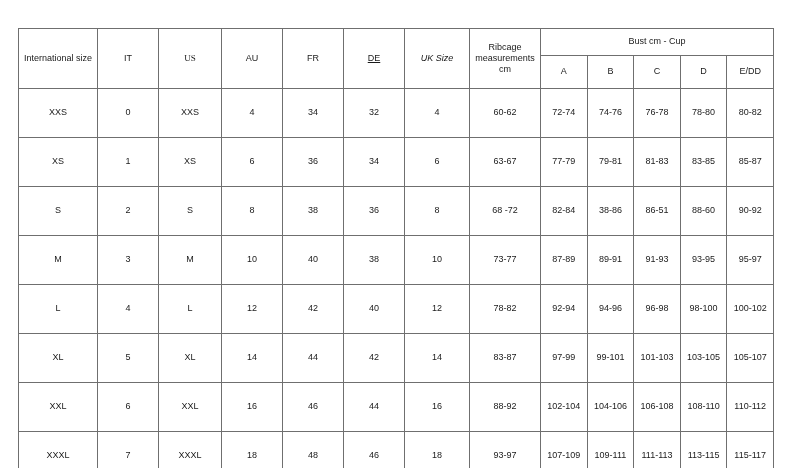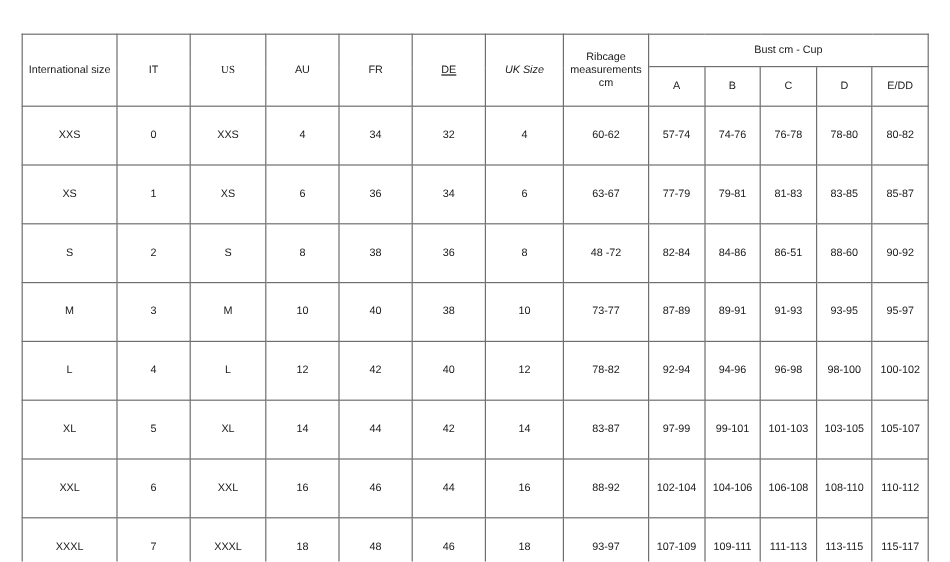--- a/index.html
+++ b/index.html
@@ -87,21 +87,21 @@
     <tbody>
       <tr>
         <td>XXS</td>
         <td>0</td>
         <td>XXS</td>
         <td>4</td>
         <td>34</td>
         <td>32</td>
         <td>4</td>
         <td>60-62</td>
-        <td>57-74</td>
+        <td>72-74</td>
         <td>74-76</td>
         <td>76-78</td>
         <td>78-80</td>
         <td>80-82</td>
       </tr>
       <tr>
         <td>XS</td>
         <td>1</td>
         <td>XS</td>
         <td>6</td>
@@ -116,23 +116,23 @@
         <td>85-87</td>
       </tr>
       <tr>
         <td>S</td>
         <td>2</td>
         <td>S</td>
         <td>8</td>
         <td>38</td>
         <td>36</td>
         <td>8</td>
-        <td>48 -72</td>
+        <td>68 -72</td>
         <td>82-84</td>
-        <td>84-86</td>
+        <td>38-86</td>
         <td>86-51</td>
         <td>88-60</td>
         <td>90-92</td>
       </tr>
       <tr>
         <td>M</td>
         <td>3</td>
         <td>M</td>
         <td>10</td>
         <td>40</td>

